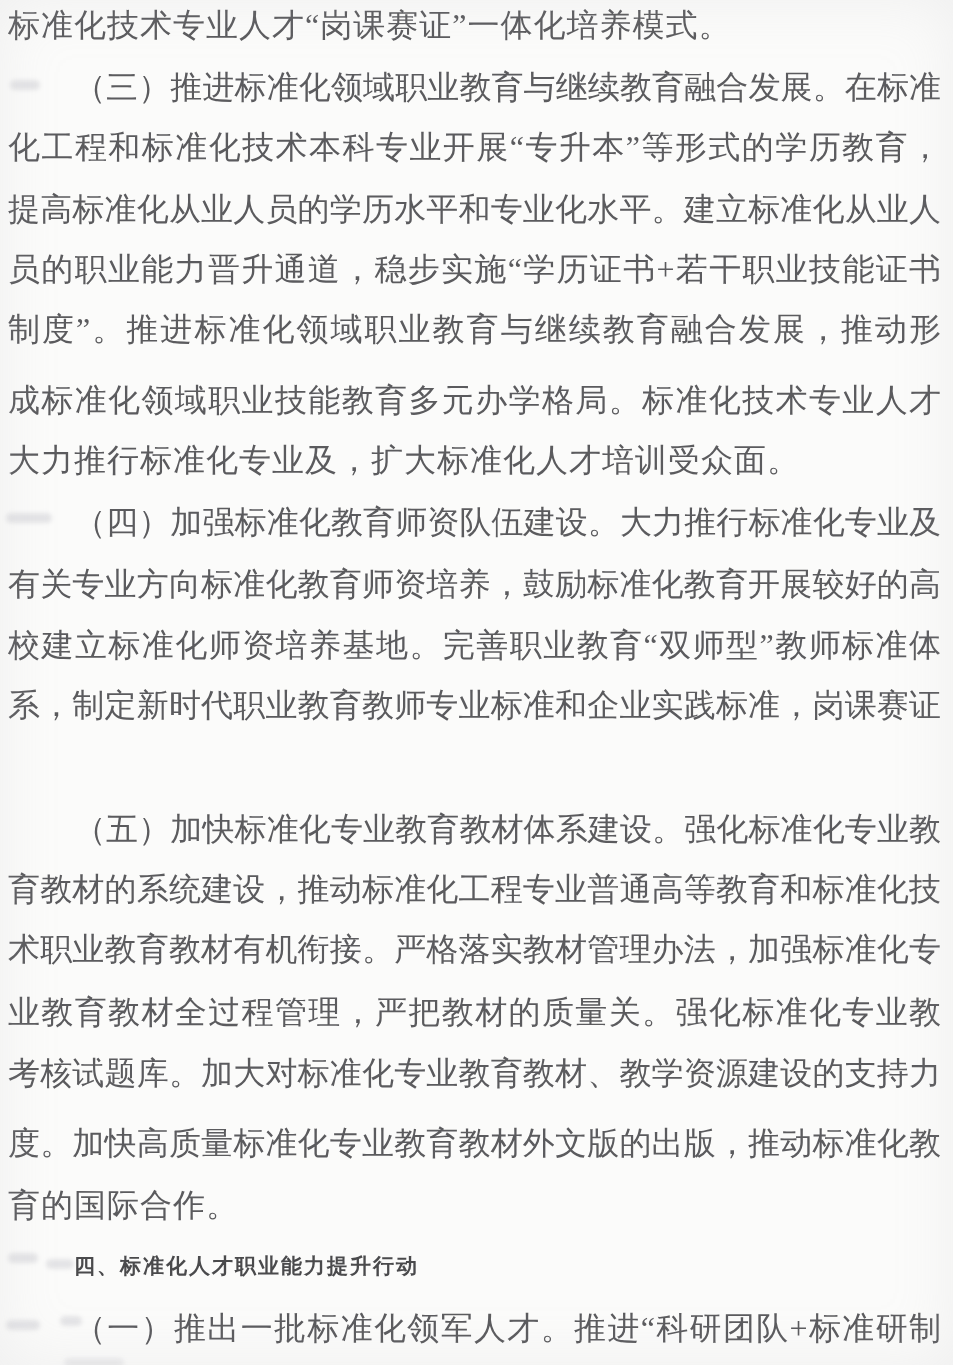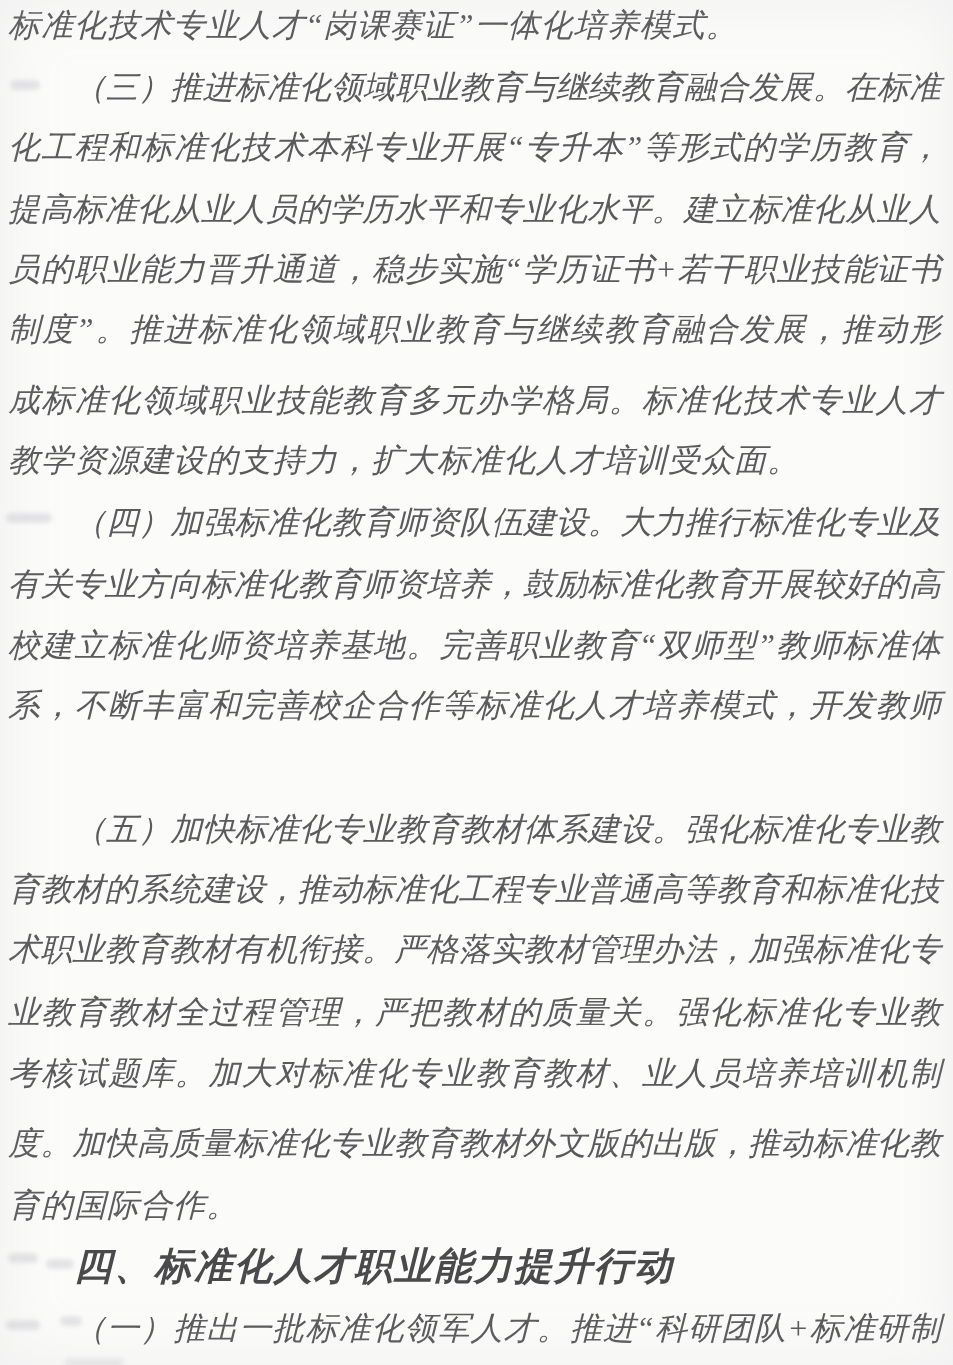--- a/index.html
+++ b/index.html
@@ -29,40 +29,39 @@
   .line {
     position: absolute;
     left: 8px;
     right: 12px;
     height: 44px;
     line-height: 44px;
     font-size: 32px;
     color: #5b5b5e;
     white-space: nowrap;
     letter-spacing: 1px;
-    font-style: italic;
     -webkit-font-smoothing: antialiased;
   }
   
   .line.j {
     white-space: normal;
     letter-spacing: 0;
     text-align: justify;
     text-align-last: justify;
     text-justify: inter-character;
     word-break: break-all;
   }
   
   .line.ind {
     padding-left: 66px;
   }
   .line.head {
     font-family: "Liberation Sans", "DejaVu Sans", sans-serif;
     font-weight: 700;
-    font-size: 38px;
+    font-size: 21px;
     color: #4a4a4c;
     letter-spacing: 2px;
   }
   
   .bleed {
     position: absolute;
     height: 10px;
     border-radius: 5px;
     background: #c9c9cf;
     opacity: 0.45;
@@ -75,30 +74,30 @@
 
 <div class="page">
 
   <div class="line" style="top:3px">标准化技术专业人才“岗课赛证”一体化培养模式。</div>
   <div class="line j ind" style="top:65px">（三）推进标准化领域职业教育与继续教育融合发展。在标准</div>
   <div class="line j" style="top:125px">化工程和标准化技术本科专业开展“专升本”等形式的学历教育，</div>
   <div class="line j" style="top:187px">提高标准化从业人员的学历水平和专业化水平。建立标准化从业人</div>
   <div class="line j" style="top:247px">员的职业能力晋升通道，稳步实施“学历证书+若干职业技能证书</div>
   <div class="line j" style="top:307px">制度”。推进标准化领域职业教育与继续教育融合发展，推动形</div>
   <div class="line j" style="top:378px">成标准化领域职业技能教育多元办学格局。标准化技术专业人才</div>
-  <div class="line" style="top:438px">教学资源建设的支持力，扩大标准化人才培训受众面。</div>
+  <div class="line" style="top:438px">大力推行标准化专业及，扩大标准化人才培训受众面。</div>
   <div class="line j ind" style="top:500px">（四）加强标准化教育师资队伍建设。大力推行标准化专业及</div>
   <div class="line j" style="top:562px">有关专业方向标准化教育师资培养，鼓励标准化教育开展较好的高</div>
   <div class="line j" style="top:623px">校建立标准化师资培养基地。完善职业教育“双师型”教师标准体</div>
-  <div class="line j" style="top:683px">系，不断丰富和完善校企合作等标准化人才培养模式，开发教师</div>
+  <div class="line j" style="top:683px">系，制定新时代职业教育教师专业标准和企业实践标准，岗课赛证</div>
   <div class="line j ind" style="top:807px">（五）加快标准化专业教育教材体系建设。强化标准化专业教</div>
   <div class="line j" style="top:867px">育教材的系统建设，推动标准化工程专业普通高等教育和标准化技</div>
   <div class="line j" style="top:927px">术职业教育教材有机衔接。严格落实教材管理办法，加强标准化专</div>
   <div class="line j" style="top:990px">业教育教材全过程管理，严把教材的质量关。强化标准化专业教</div>
-  <div class="line j" style="top:1051px">考核试题库。加大对标准化专业教育教材、业人员培养培训机制</div>
+  <div class="line j" style="top:1051px">考核试题库。加大对标准化专业教育教材、教学资源建设的支持力</div>
   <div class="line j" style="top:1121px">度。加快高质量标准化专业教育教材外文版的出版，推动标准化教</div>
   <div class="line" style="top:1183px">育的国际合作。</div>
   <div class="line head ind" style="top:1244px">四、标准化人才职业能力提升行动</div>
   <div class="line j ind" style="top:1306px">（一）推出一批标准化领军人才。推进“科研团队+标准研制</div>
 
   <div class="bleed" style="left:10px;  top:80px;   width:30px;"></div>
   <div class="bleed" style="left:6px;   top:513px;  width:46px;"></div>
   <div class="bleed" style="left:8px;   top:1253px; width:30px;"></div>
   <div class="bleed" style="left:46px;  top:1259px; width:28px;"></div>
   <div class="bleed" style="left:6px;   top:1320px; width:34px;"></div>

